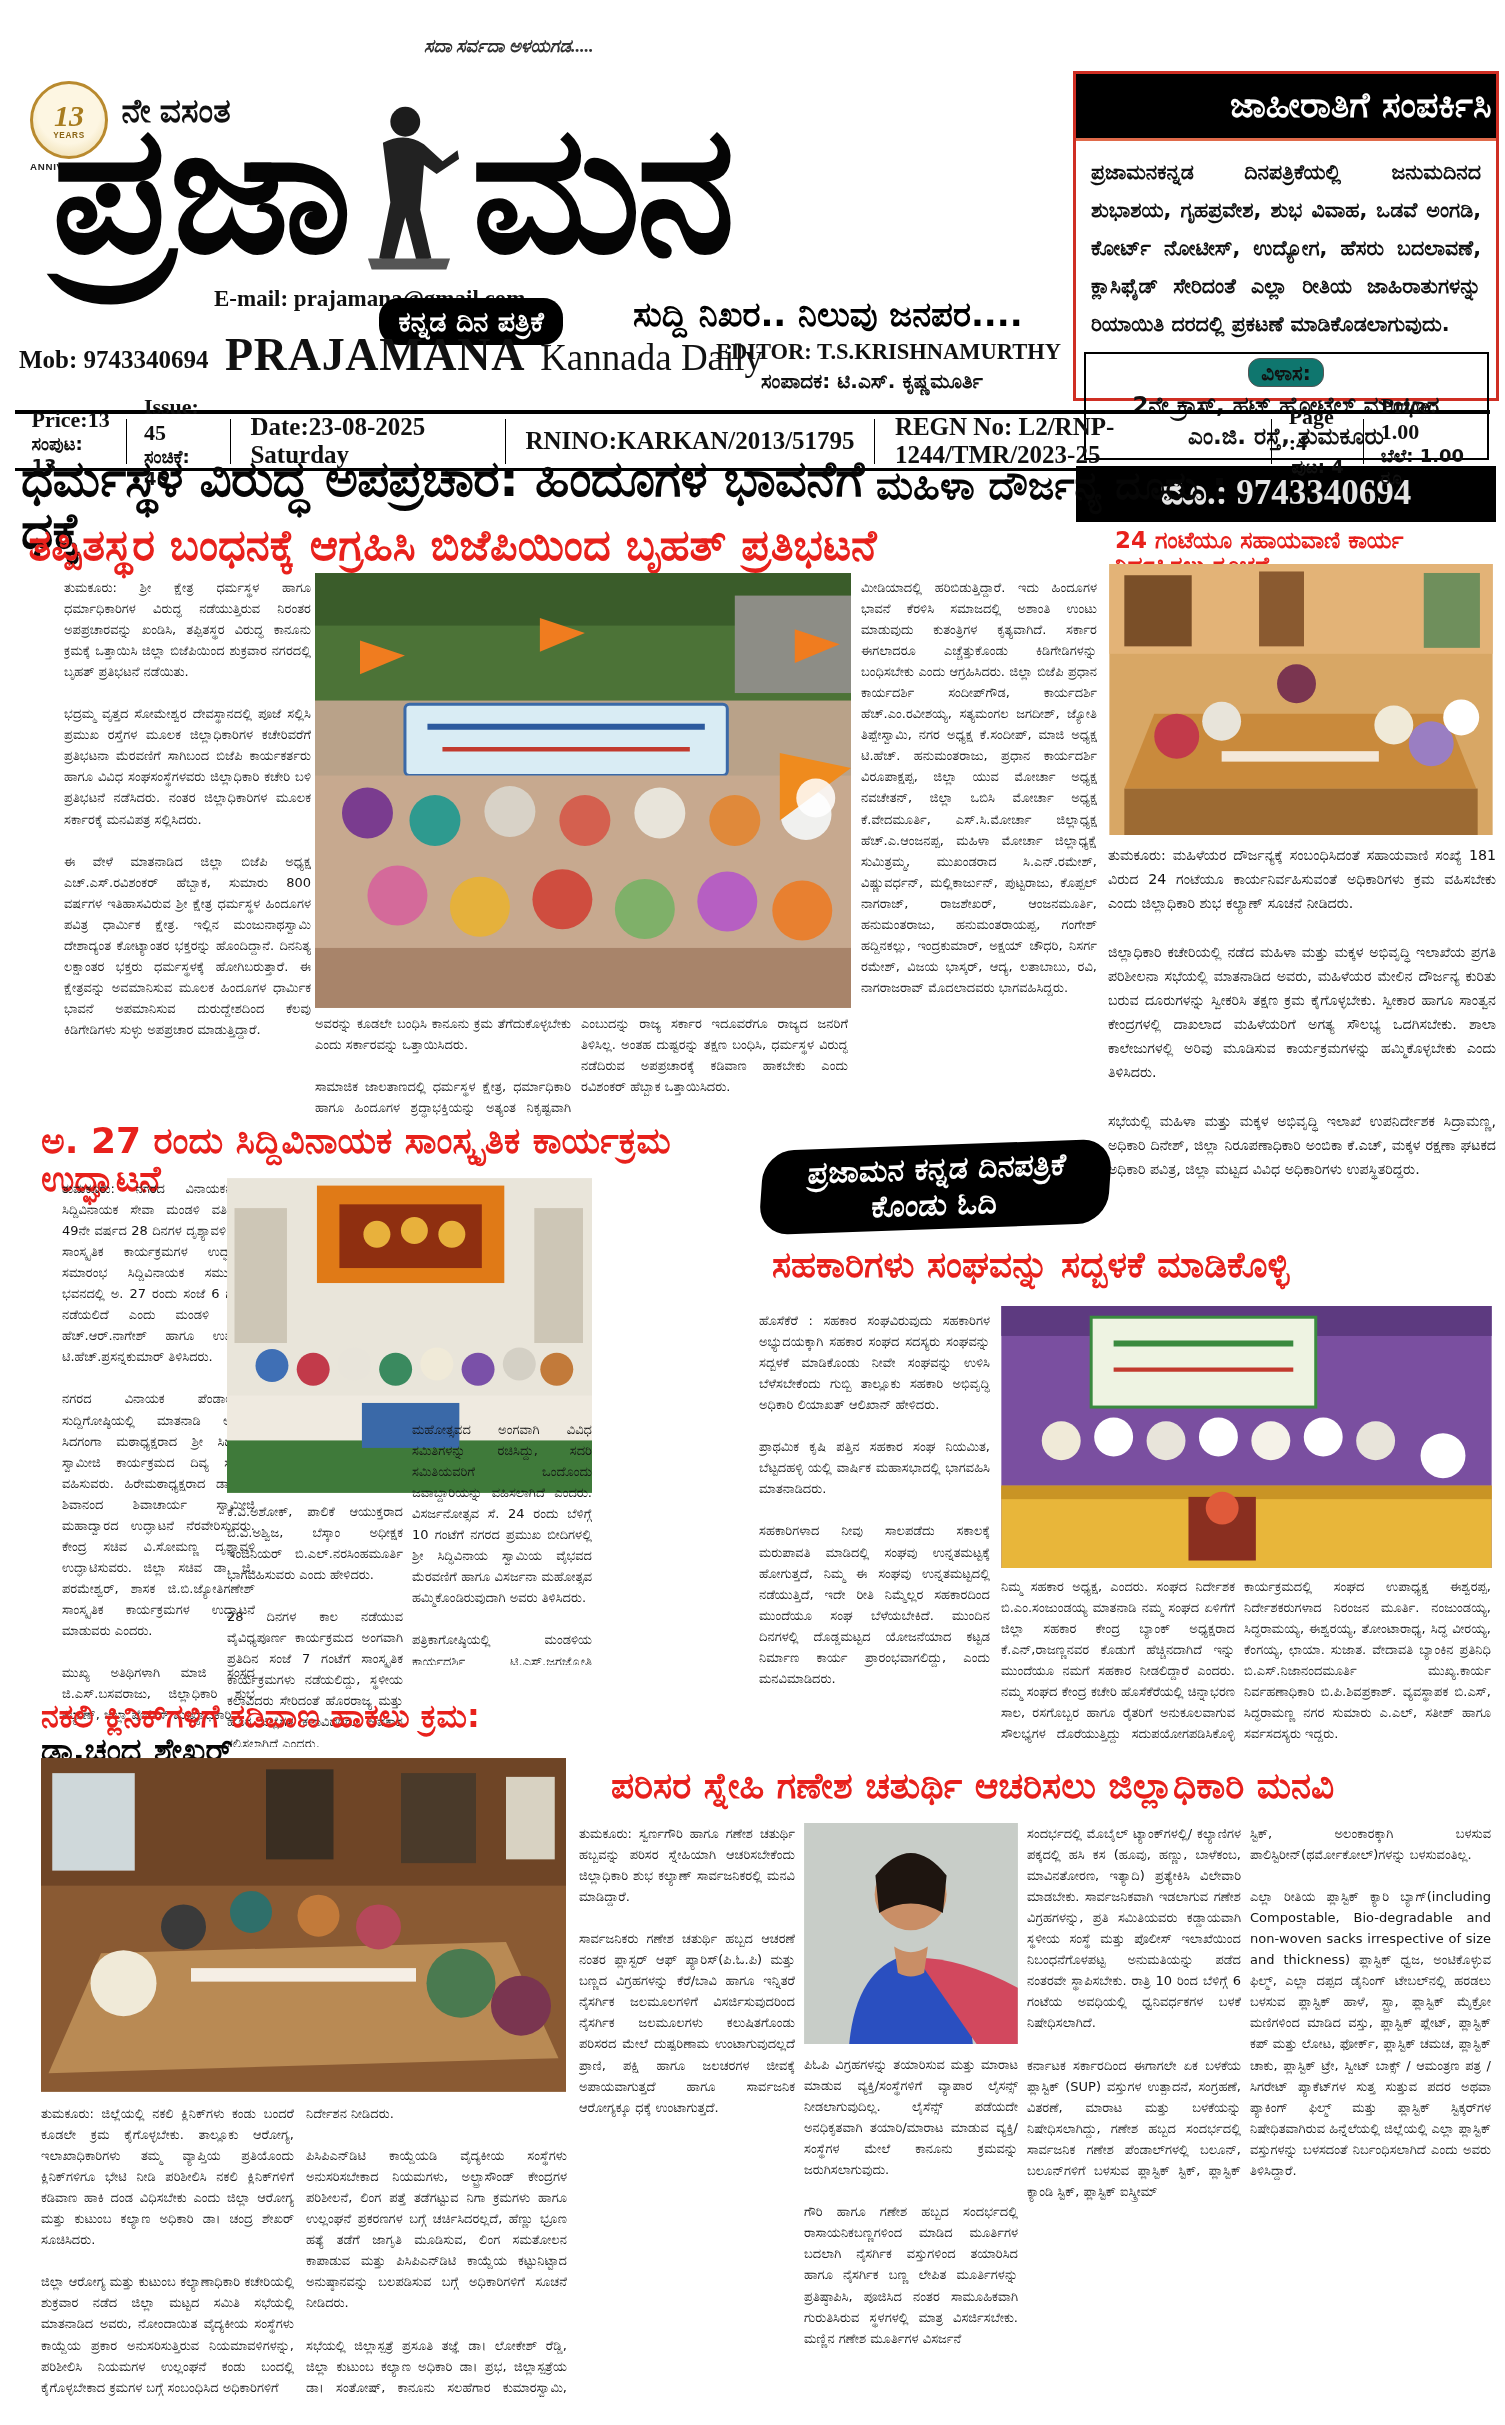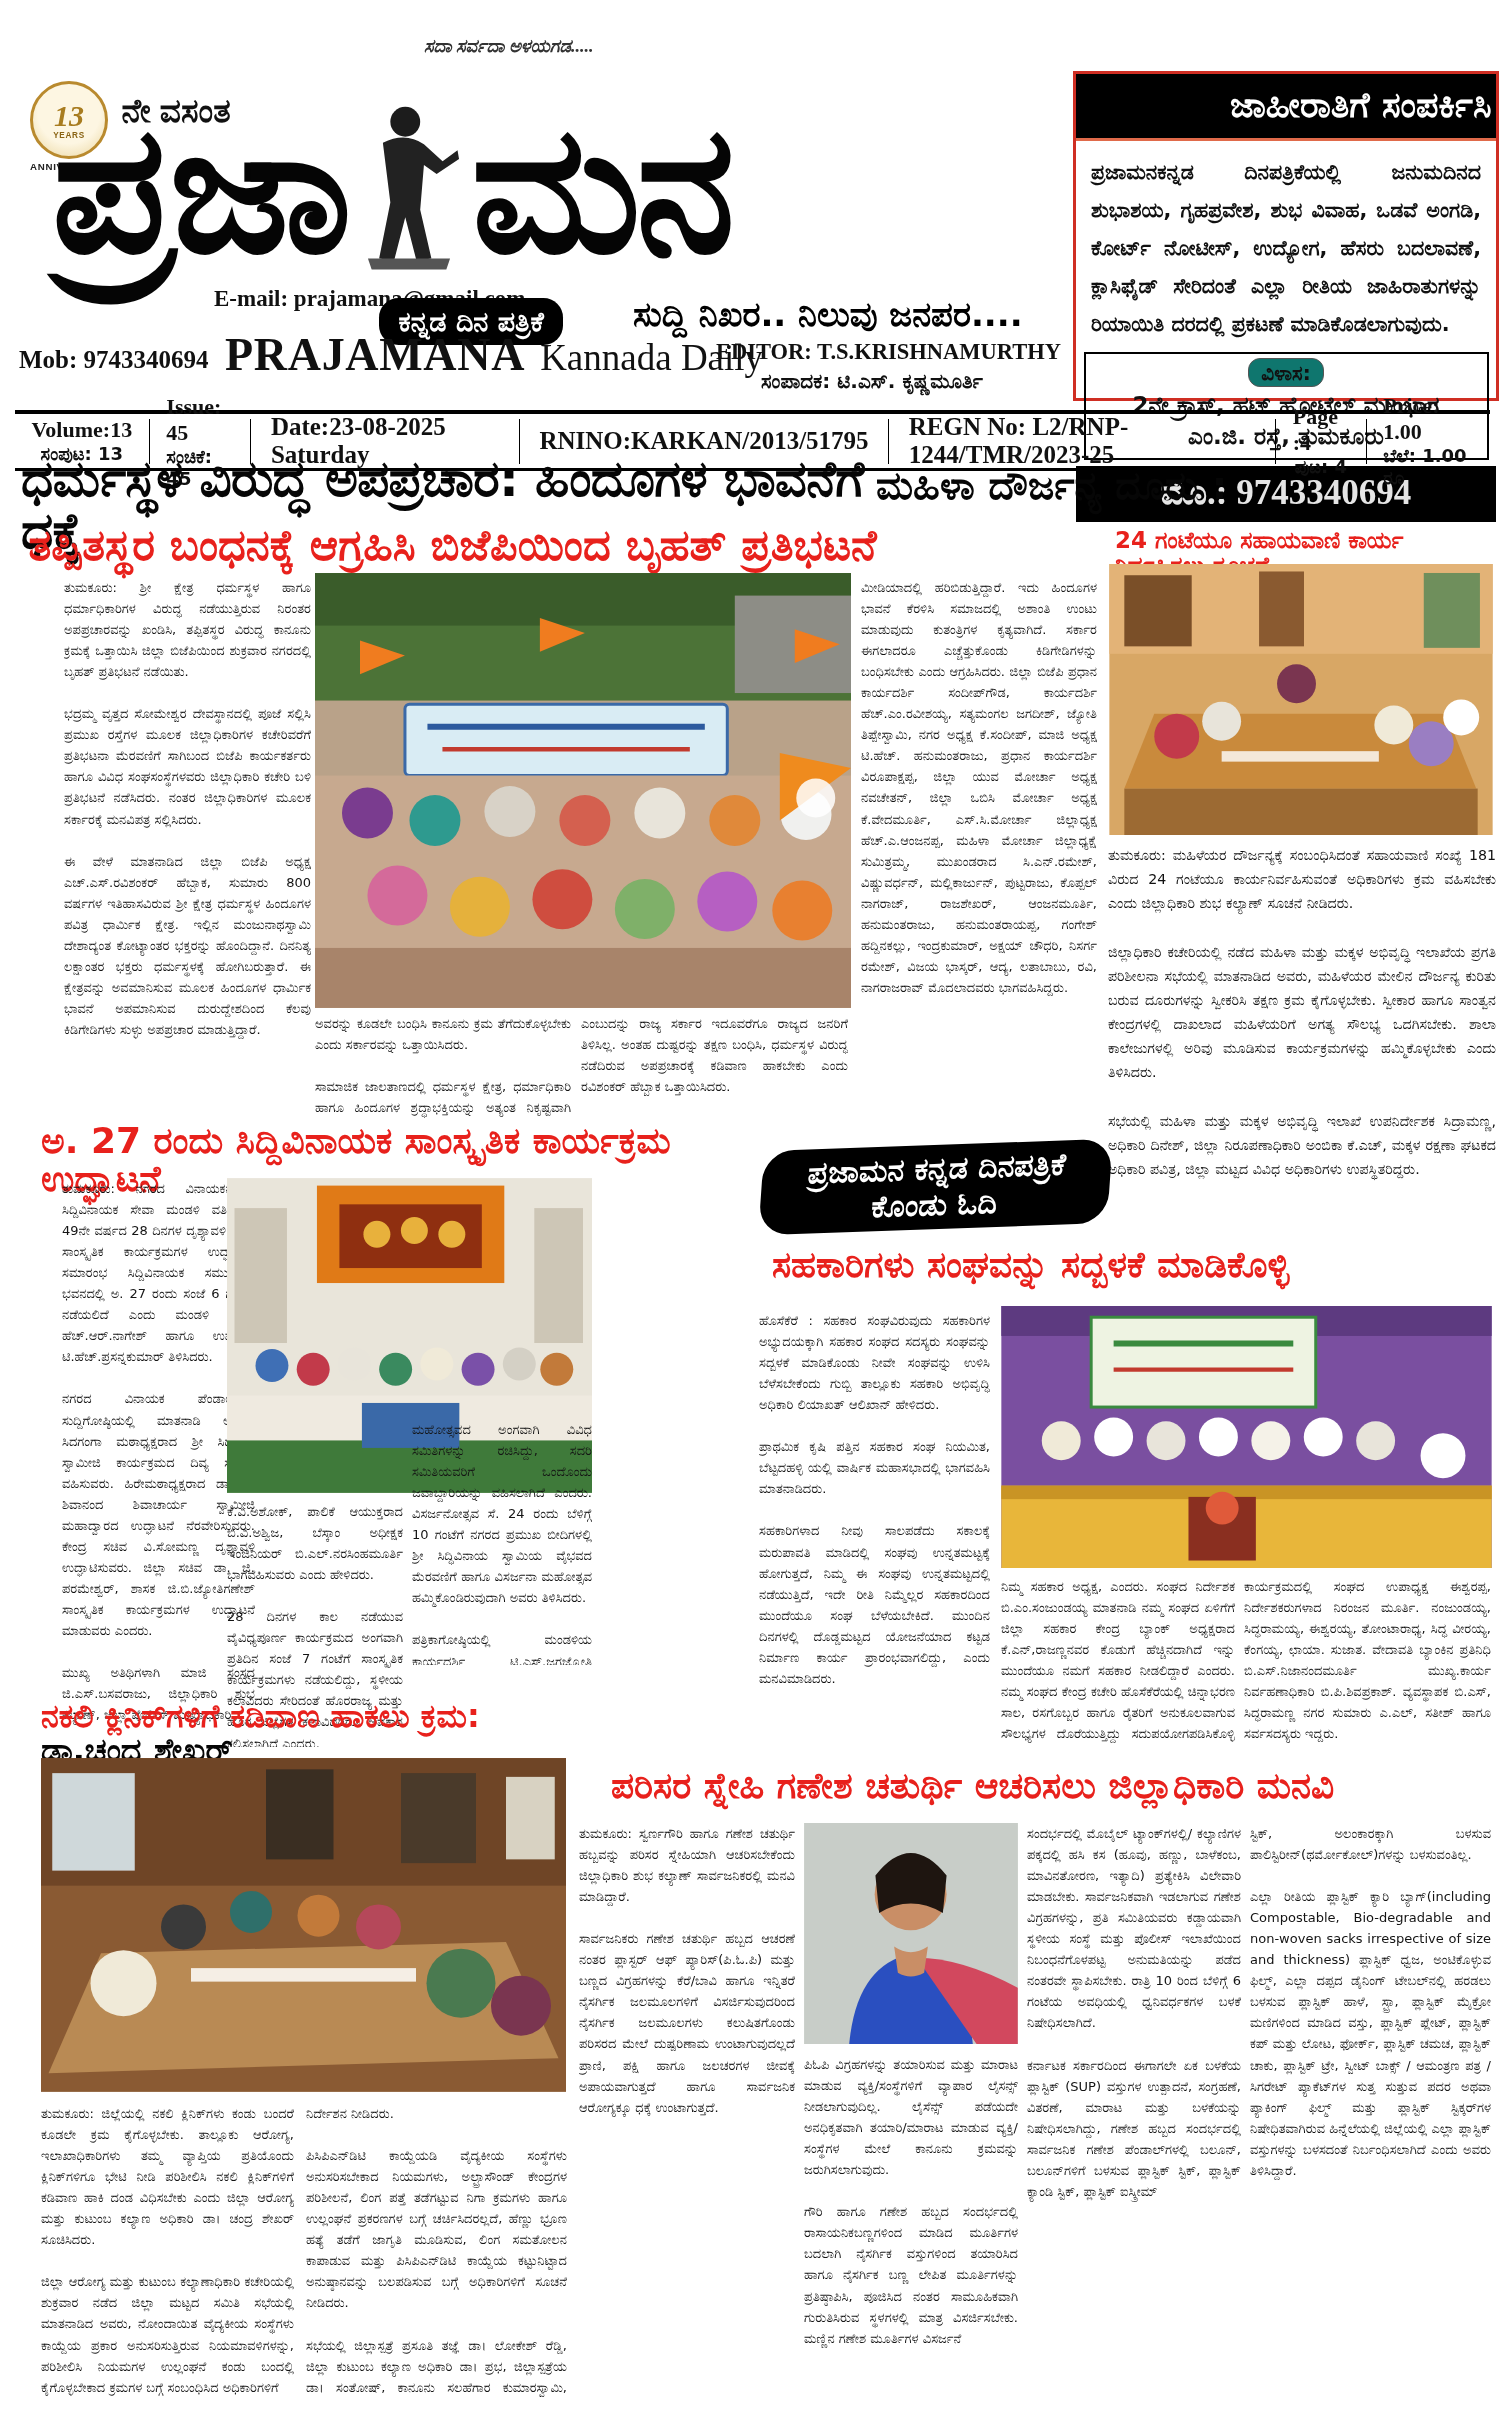--- a/index.html
+++ b/index.html
@@ -112,21 +112,21 @@
     <div class="ad-addr">
       <span class="ad-addr-label">ವಿಳಾಸ:</span>
       <div class="ad-addr-line">2ನೇ ಕ್ರಾಸ್, ಹಟ್ ಹೋಟೆಲ್ ಮುಂಭಾಗ</div>
       <div class="ad-addr-line">ಎಂ.ಜಿ. ರಸ್ತೆ, ತುಮಕೂರು</div>
     </div>
     <div class="adbox-phone">ಮೊ.: 9743340694</div>
   </div>
 
   <div class="abs infobar">
     <div class="info-cell">
-      <span class="en">Volume:13</span>
+      <span class="en">Price:13</span>
       <span class="kn">ಸಂಪುಟ: 13</span>
     </div>
     <div class="info-sep"></div>
     <div class="info-cell">
       <span class="en">Issue: 45</span>
       <span class="kn">ಸಂಚಿಕೆ: 45</span>
     </div>
     <div class="info-sep"></div>
     <div class="info-wide">Date:23-08-2025 Saturday</div>
     <div class="info-sep"></div>

